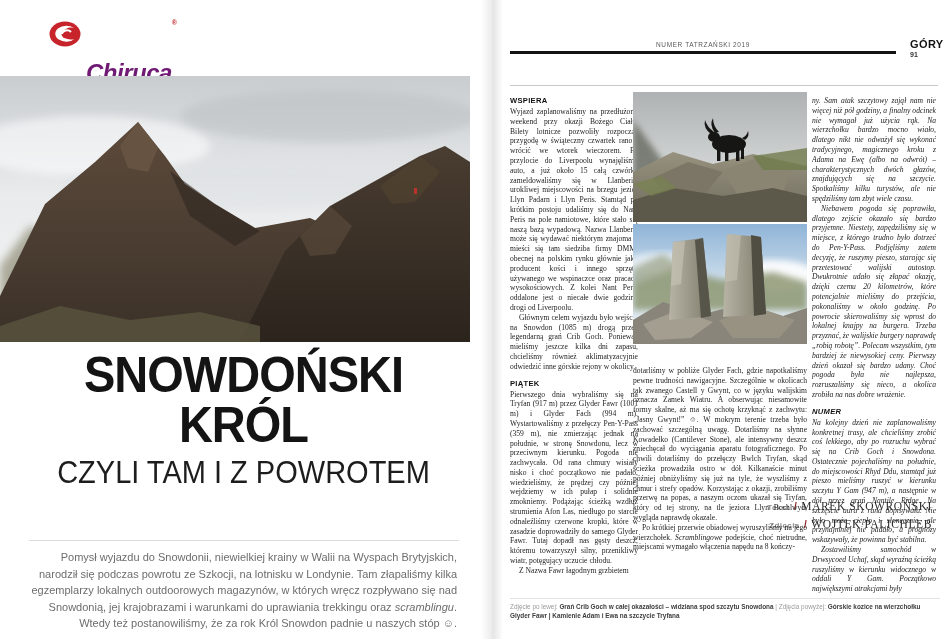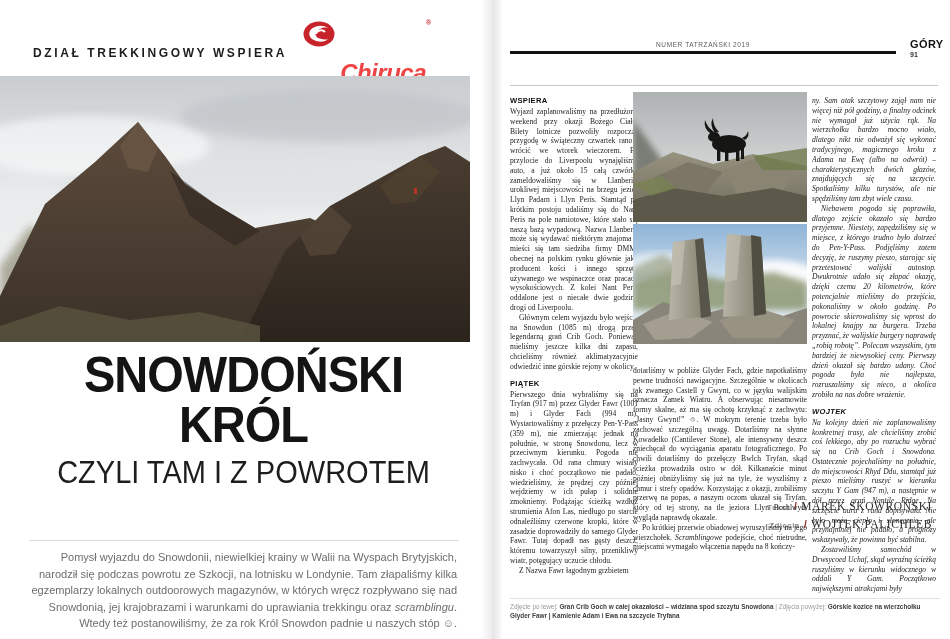--- a/index.html
+++ b/index.html
@@ -5,21 +5,21 @@
   * { margin:0; padding:0; box-sizing:border-box; }
   html,body { width:950px; height:639px; background:#ffffff; }
   body { font-family:"Liberation Sans", sans-serif; }
   .spread { position:relative; width:950px; height:639px; background:#ffffff; overflow:hidden; }
 
   
   .lp-header { position:absolute; left:33px; top:36px; width:440px; height:34px;
                display:flex; align-items:center; }
   .sponsor-label { font-size:12px; font-weight:700; letter-spacing:2.6px; color:#1d1d1b; }
   .chiruca { display:flex; align-items:flex-start; margin-left:16px; }
-  .chiruca-word { font-size:24px; font-weight:700; font-style:italic; color:#ef4444;
+  .chiruca-word { font-size:24px; font-weight:700; font-style:italic; color:#701a75;
                   letter-spacing:-0.5px; line-height:30px; margin-left:4px;margin-top:39px; }
   .chiruca-reg { font-size:7px; color:#c7232a; font-weight:700; vertical-align:top; }
 
   .main-photo { position:absolute; left:0; top:76px; width:470px; height:266px; overflow:hidden; }
 
   .title-block { position:absolute; left:0; top:350px; width:487px; text-align:center; color:#141414; }
   .title-l1 { font-size:47px; font-weight:700; letter-spacing:-1px; line-height:50px;
               transform:scaleY(1.08); }
   .title-l2 { font-size:47px; font-weight:700; letter-spacing:-1px; line-height:50px;
               transform:scaleY(1.08); }
@@ -77,21 +77,20 @@
   .rp-caption b { color:#3c3c3c; font-weight:700; }
 </style>
 </head>
 <body>
 
 <div class="spread">
 
   <div>
 
     <div class="lp-header">
-      <span class="sponsor-label">DZIAŁ TREKKINGOWY WSPIERA</span>
       <span class="chiruca">
         <span>
           <svg width="33" height="30" viewBox="0 0 33 30">
             <ellipse cx="16" cy="15" rx="15.5" ry="12.5" fill="#c7232a"></ellipse>
             <path d="M25,9 A11,8 0 1 0 25.5,20 A8,6 0 1 1 25,9 Z" fill="#ffffff"></path>
             <ellipse cx="18" cy="15" rx="5.5" ry="4.5" fill="#c7232a"></ellipse>
             <path d="M13,15 A5,4 0 0 1 22,13" fill="none" stroke="#ffffff" stroke-width="2"></path>
           </svg>
         </span>
         <span class="chiruca-word">Chiruca</span>
@@ -254,21 +253,21 @@
       </div>
       <div class="col2-text">
         <p class="bodytext">dotarliśmy w pobliże Glyder Fach, gdzie napotkaliśmy pewne trudności nawigacyjne. Szczególnie w okolicach tak zwanego Castell y Gwynt, co w języku walijskim oznacza Zamek Wiatru. A obserwując niesamowite formy skalne, aż ma się ochotę krzyknąć z zachwytu: „Jasny Gwynt!” ☺. W mokrym terenie trzeba było zachować szczególną uwagę. Dotarliśmy na słynne Kowadełko (Cantilever Stone), ale intensywny deszcz zniechęcał do wyciągania aparatu fotograficznego. Po chwili dotarliśmy do przełęczy Bwlch Tryfan, skąd ścieżka prowadziła ostro w dół. Kilkanaście minut później obniżyliśmy się już na tyle, że wyszliśmy z chmur i strefy opadów. Korzystając z okazji, zrobiliśmy przerwę na popas, a naszym oczom ukazał się Tryfan, który od tej strony, na tle jeziora Llyn Bochlwyd, wygląda naprawdę okazale.</p>
         <p class="bodytext indent"><span>Po krótkiej przerwie obiadowej wyruszyliśmy na jego wierzchołek. </span><span class="it">Scramblingowe</span><span> podejście, choć nietrudne, miejscami wymagało włączenia napędu na 8 kończy-</span></p>
       </div>
     </div>
 
     <div class="col3">
       <p class="bodytext">ny. Sam atak szczytowy zajął nam nie więcej niż pół godziny, a finalny odcinek nie wymagał już użycia rąk. Na wierzchołku bardzo mocno wiało, dlatego nikt nie odważył się wykonać tradycyjnego, magicznego kroku z Adama na Ewę (albo na odwrót) – charakterystycznych dwóch głazów, znajdujących się na szczycie. Spotkaliśmy kilku turystów, ale nie spędziliśmy tam zbyt wiele czasu.</p>
       <p class="bodytext indent">Niebawem pogoda się poprawiła, dlatego zejście okazało się bardzo przyjemne. Niestety, zapędziliśmy się w miejsce, z którego trudno było dotrzeć do Pen-Y-Pass. Podjęliśmy zatem decyzję, że ruszymy pieszo, starając się przetestować walijski autostop. Dwukrotnie udało się złapać okazję, dzięki czemu 20 kilometrów, które potencjalnie mieliśmy do przejścia, pokonaliśmy w około godzinę. Po powrocie skierowaliśmy się wprost do lokalnej knajpy na burgera. Trzeba przyznać, że walijskie burgery naprawdę „robią robotę”. Polecam wszystkim, tym bardziej że niewysokiej ceny. Pierwszy dzień okazał się bardzo udany. Choć pogoda była nie najlepsza, rozruszaliśmy się nieco, a okolica zrobiła na nas dobre wrażenie.</p>
-      <div class="sec-heading">WOJTEK</div>
+      <div class="sec-heading">NUMER</div>
       <p class="bodytext">Na kolejny dzień nie zaplanowaliśmy konkretnej trasy, ale chcieliśmy zrobić coś lekkiego, aby po rozruchu wybrać się na Crib Goch i Snowdona. Ostatecznie pojechaliśmy na południe, do miejscowości Rhyd Ddu, stamtąd już pieszo mieliśmy ruszyć w kierunku szczytu Y Gam (947 m), a następnie w dół przez grań Nantile Ridge. Na szczęście aura z rana dopisywała. Nie było może ciepło i słonecznie, ale przynajmniej nie padało, a prognozy wskazywały, że powinna być stabilna.</p>
       <p class="bodytext indent">Zostawiliśmy samochód w Drwsycoed Uchaf, skąd wyraźną ścieżką ruszyliśmy w kierunku widocznego w oddali Y Gam. Początkowo największymi atrakcjami były</p>
     </div>
 
     <div class="rp-caption">
       <span>Zdjęcie po lewej: </span><b>Grań Crib Goch w całej okazałości – widziana spod szczytu Snowdona</b><span> | Zdjęcia powyżej: </span><b>Górskie kozice na wierzchołku Glyder Fawr | Kamienie Adam i Ewa na szczycie Tryfana</b>
     </div>
   </div>
 
 </div>

